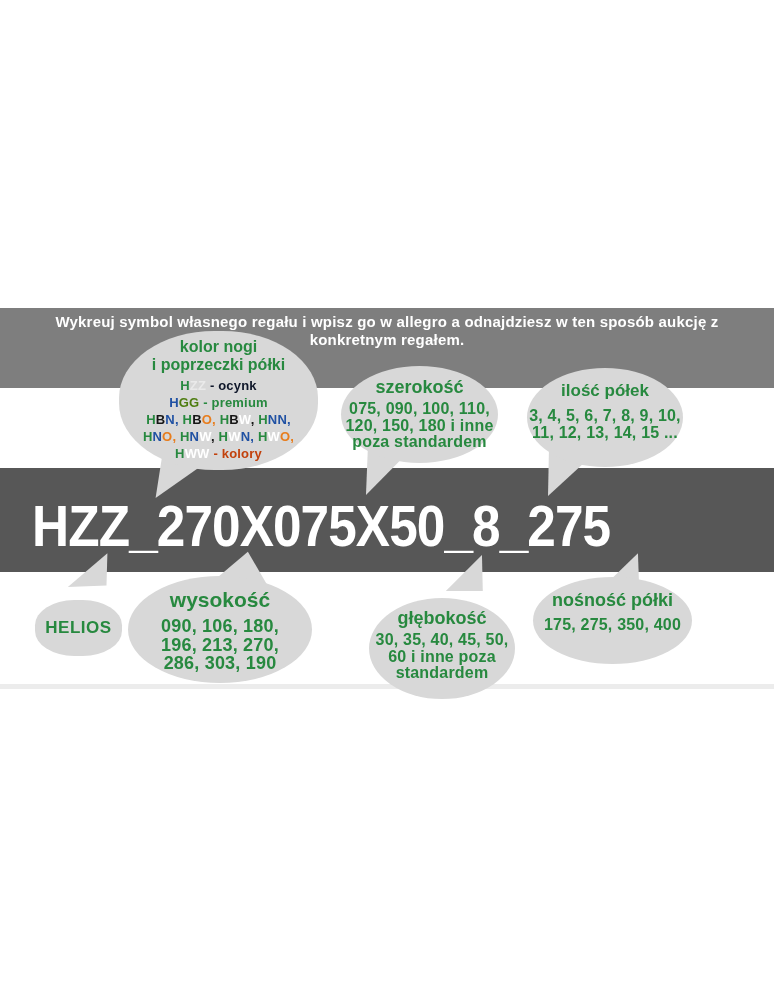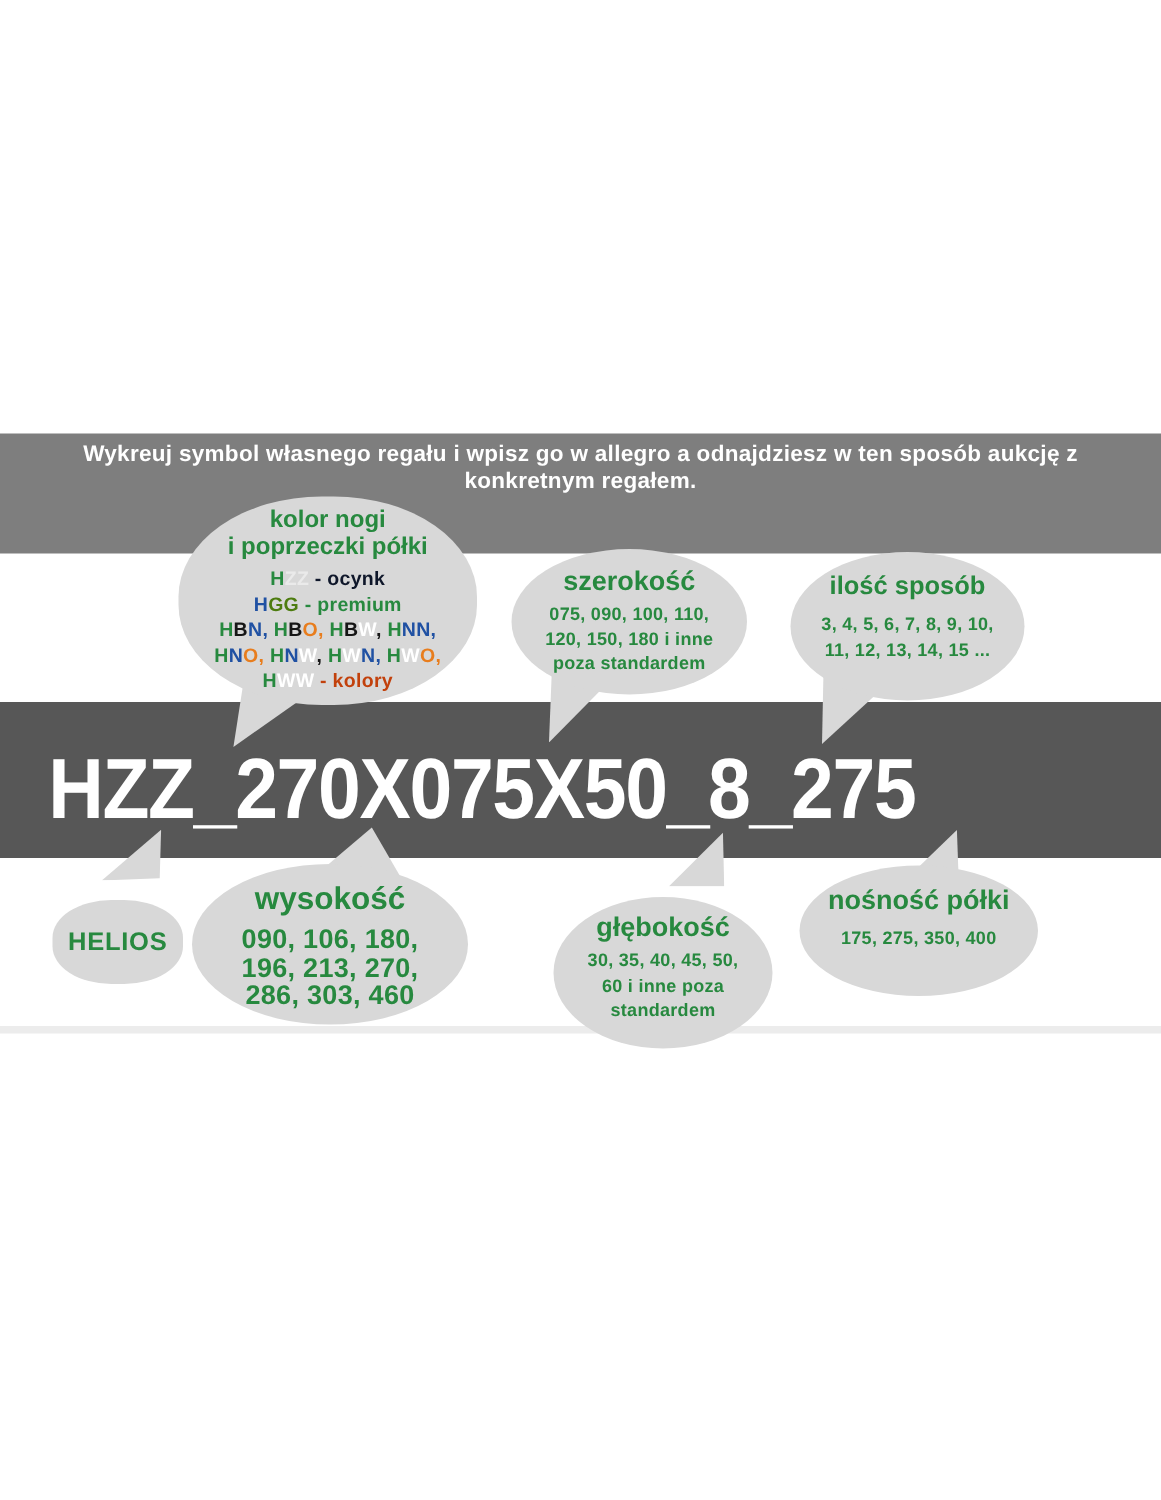--- a/index.html
+++ b/index.html
@@ -1,21 +1,21 @@
 <!DOCTYPE html>
 <html style="--green: #27893f; --bubble: #d8d8d8; --band-medium: #7e7e7e; --band-dark: #575757;"><head>
 <meta charset="utf-8">
 <style>
   html,body{margin:0;padding:0;background:#ffffff;}
   .canvas{
     position:relative;width:774px;height:1000px;background:#ffffff;overflow:hidden;
     font-family:"Liberation Sans","DejaVu Sans",sans-serif;
   }
   .band{position:absolute;left:0;width:774px;}
-  .band-header{top:289px;height:80px;background:var(--band-medium,#7e7e7e);z-index:1;}
+  .band-header{top:308px;height:80px;background:var(--band-medium,#7e7e7e);z-index:1;}
   .header-text{
     padding-top:5px;text-align:center;color:#ffffff;font-weight:bold;
     font-size:15px;line-height:17.5px;letter-spacing:.2px;
   }
   .band-code{top:468px;height:104px;background:var(--band-dark,#575757);z-index:1;
     display:flex;align-items:center;justify-content:flex-start;}
   .code-text{
     color:#ffffff;font-weight:bold;font-size:57px;letter-spacing:-1px;
     transform:scaleX(.9);padding-top:12px;white-space:nowrap;
   }
@@ -38,21 +38,21 @@
   .b-width{left:341px;top:366px;width:157px;height:97px;padding-top:11px;}
   .b-count{left:527px;top:368px;width:156px;height:99px;padding-top:13px;}
   .b-helios{left:35px;top:600px;width:87px;height:56px;border-radius:45%;
     display:flex;align-items:center;justify-content:center;font-size:17px;letter-spacing:.5px;}
   .b-height{left:128px;top:576px;width:184px;height:107px;padding-top:12px;}
   .b-depth{left:369px;top:598px;width:146px;height:101px;padding-top:10px;}
   .b-load{left:533px;top:577px;width:159px;height:87px;padding-top:13px;}
   .b-title{font-size:18px;line-height:20px;}
   .b-title-lg{font-size:21px;line-height:23px;}
   .b-title-md{font-size:17px;line-height:19px;}
-  .b-body{margin-top:4px;font-size:12px;line-height:16.5px;letter-spacing:.2px;}
+  .b-body{margin-top:4px;font-size:16px;line-height:16.5px;letter-spacing:.2px;}
   .b-body-md{margin-top:6px;font-size:18px;line-height:18.5px;letter-spacing:.2px;}
 </style>
 </head>
 <body>
 
 <div class="canvas">
 
   <div class="band band-header">
     <div class="header-text">
       <div>Wykreuj symbol własnego regału i wpisz go w allegro a odnajdziesz w ten sposób aukcję z</div>
@@ -91,37 +91,37 @@
   <div class="bubble b-width">
     <div class="b-title">szerokość</div>
     <div class="b-body">
       <div>075, 090, 100, 110,</div>
       <div>120, 150, 180  i inne</div>
       <div>poza standardem</div>
     </div>
   </div>
 
   <div class="bubble b-count">
-    <div class="b-title b-title-md">ilość sposób</div>
+    <div class="b-title b-title-md">ilość półek</div>
     <div class="b-body" style="margin-top:8px;">
       <div>3, 4, 5, 6, 7, 8, 9, 10,</div>
       <div>11, 12, 13, 14, 15 ...</div>
     </div>
   </div>
 
   <div class="bubble b-helios">
     <span>HELIOS</span>
   </div>
 
   <div class="bubble b-height">
     <div class="b-title b-title-lg">wysokość</div>
     <div class="b-body-md">
       <div>090, 106, 180,</div>
       <div>196, 213, 270,</div>
-      <div>286, 303, 460</div>
+      <div>286, 303, 190</div>
     </div>
   </div>
 
   <div class="bubble b-depth">
     <div class="b-title">głębokość</div>
     <div class="b-body">
       <div>30, 35, 40, 45, 50,</div>
       <div>60 i inne poza</div>
       <div>standardem</div>
     </div>

